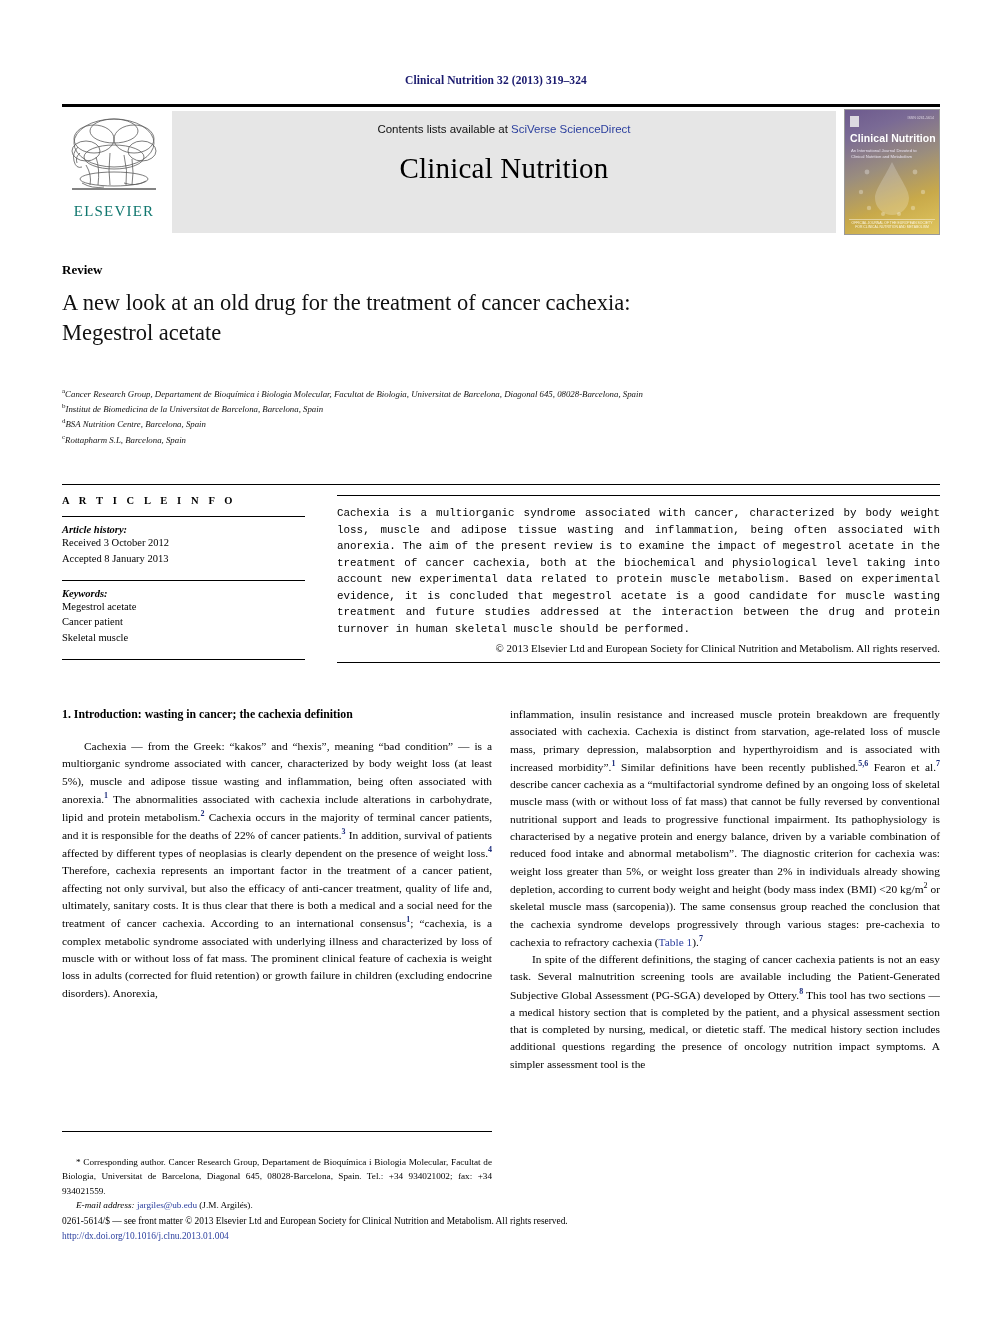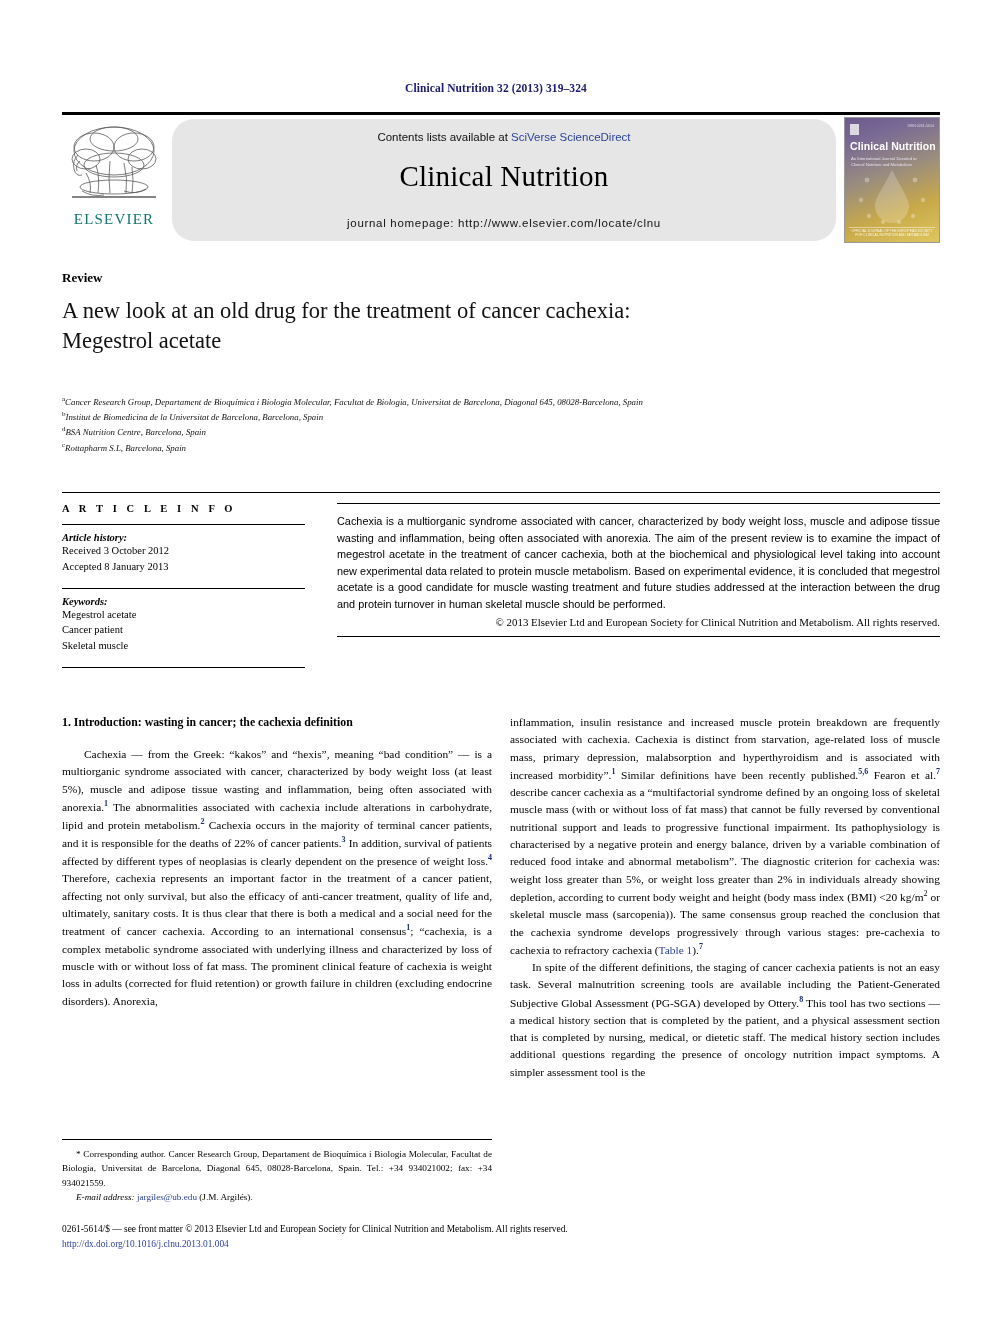--- a/index.html
+++ b/index.html
@@ -14,21 +14,20 @@
     color: #000000;
     position: relative;
     overflow: hidden;
   }
   .page {
     position: absolute;
     left: 0; top: 0;
     width: 992px;
     height: 955px;
     background: #fff;
-    margin-top: 8px;
   }
 
   
   .running-head {
     position: absolute;
     top: 74px; left: 0; right: 0;
     text-align: center;
     font-family: "Liberation Serif", serif;
     font-weight: bold;
     font-size: 11.5px;
@@ -57,21 +56,20 @@
     font-size: 15px;
     color: #0f766e;
     letter-spacing: 1.2px;
     margin-top: -2px;
   }
   .hp-band {
     position: absolute;
     left: 110px; top: 4px;
     width: 664px; height: 122px;
     background: #e6e6e6;
-    border-radius: 22px;
   }
   .contents-line {
     text-align: center;
     font-family: "Liberation Sans", sans-serif;
     font-size: 11.5px;
     color: #111;
     padding-top: 12px;
   }
   .contents-line .sd-link { color:#2b3f9e; }
   .journal-title {
@@ -180,21 +178,21 @@
     font-family:"Liberation Serif", serif;
     font-style:italic; font-weight:bold;
     font-size:10.5px; margin-top:7px;
   }
   .meta-line {
     font-family:"Liberation Serif", serif;
     font-size:10.5px; line-height:1.5;
   }
   .kw-gap { height:13px; }
   .abstract {
-    font-family:Liberation Sans, sans-serif;
+    font-family:Liberation Mono, monospace;
     font-size:10.9px;
     line-height:1.52;
     text-align:justify;
     margin-top:9px;
   }
   .copyright {
     font-family:"Liberation Serif", serif;
     font-size:10.9px;
     text-align:right;
     margin-top:4px;
@@ -226,21 +224,21 @@
   sup.plain { font-size:8px; vertical-align:super; }
   a.xref { color:#2b3f9e; text-decoration:none; }
 
   
   .footnote {
     position:absolute;
     left:62px;
     top:1131px;
     width:430px;
     border-top:1px solid #000;
-    padding-top:7px;
+    padding-top:23px;
     font-family:"Liberation Serif", serif;
     font-size:9.2px;
     line-height:1.55;
     text-align:justify;
   }
   .footnote .fn-indent { text-indent:14px; }
   .footnote .email-label { font-style:italic; }
   .footnote .email-link { color:#2b3f9e; }
 
   
@@ -288,21 +286,20 @@
         <line x1="6" y1="76" x2="90" y2="76" stroke="#5a5a5a" stroke-width="1.6"></line>
       </svg>
       <div class="elsevier-word">ELSEVIER</div>
     </div>
 
     <div class="hp-band">
       <div class="contents-line">
         <span>Contents lists available at </span><span class="sd-link">SciVerse ScienceDirect</span>
       </div>
       <div class="journal-title">Clinical Nutrition</div>
-      <div class="homepage-line">journal homepage: http://www.elsevier.com/locate/clnu</div>
     </div>
 
     <div class="cover-thumb">
       <div class="ct-estop"></div>
       <div class="ct-issn">ISSN 0261-5614</div>
       <div class="ct-title">Clinical Nutrition</div>
       <div class="ct-sub">An International Journal Devoted to Clinical Nutrition and Metabolism</div>
       <svg width="94" height="124" style="position:absolute;left:0;top:0;">
         <g fill="rgba(255,255,255,0.22)">
           <path d="M47 52 C37 72 30 80 30 88 a17 17 0 0 0 34 0 c0 -8 -7 -16 -17 -36 z"></path>

